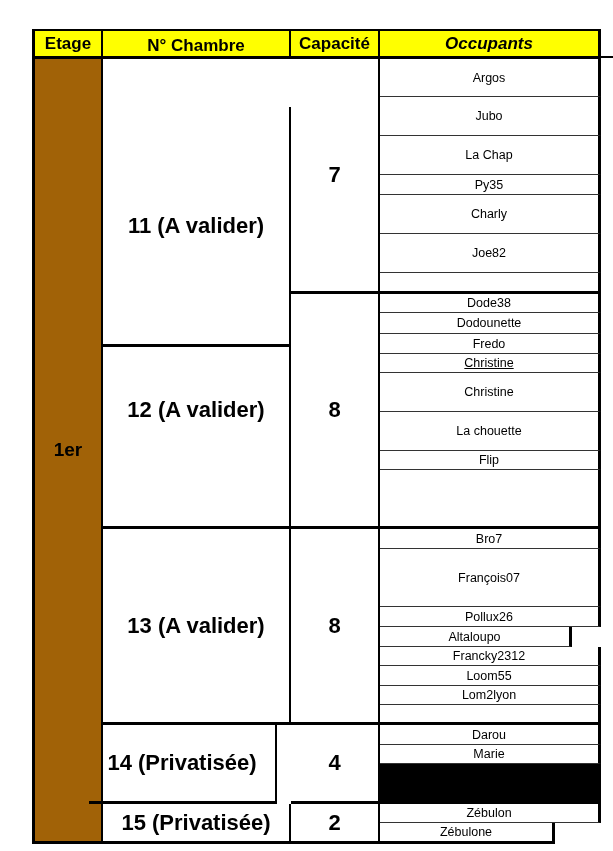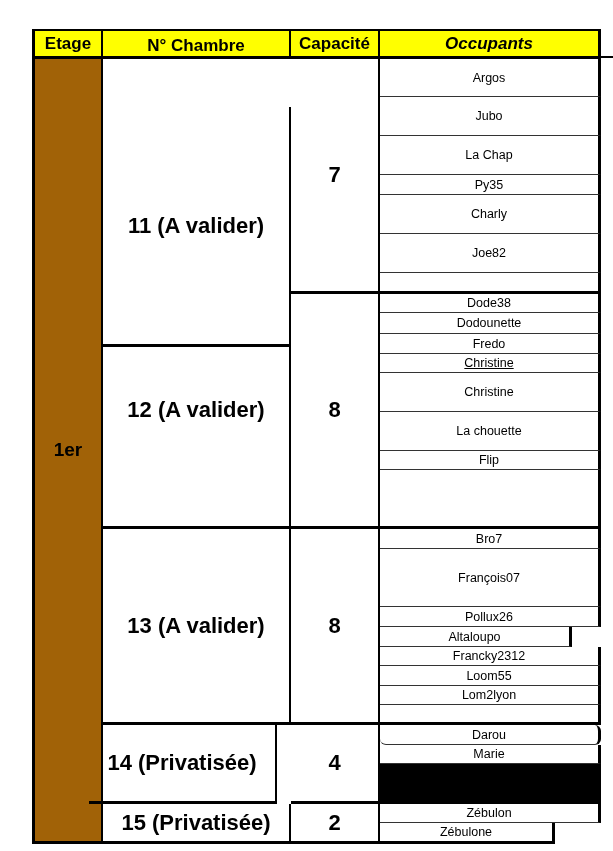--- a/index.html
+++ b/index.html
@@ -124,21 +124,21 @@
 <div class="abs occ last" style="left:380px;top:705px;width:221px;height:20px;">
     <span></span>
   </div>
 
 <div class="abs room" style="left:89px;top:725px;width:188px;height:79px;">
     <span>14 (Privatisée)</span>
   </div>
 <div class="abs cap" style="left:291px;top:725px;width:89px;height:79px;">
     <span>4</span>
   </div>
-<div class="abs occ" style="left:380px;top:725px;width:221px;height:20px;border-radius:6px;">
+<div class="abs occ" style="left:380px;top:725px;width:221px;height:20px;">
     <span>Darou</span>
   </div>
 <div class="abs occ" style="left:380px;top:745px;width:221px;height:19px;">
     <span>Marie</span>
   </div>
 <div class="abs occ black last" style="left:380px;top:764px;width:221px;height:40px;">
     <span></span>
   </div>
 
 <div class="abs room" style="left:103px;top:804px;width:188px;height:40px;">

